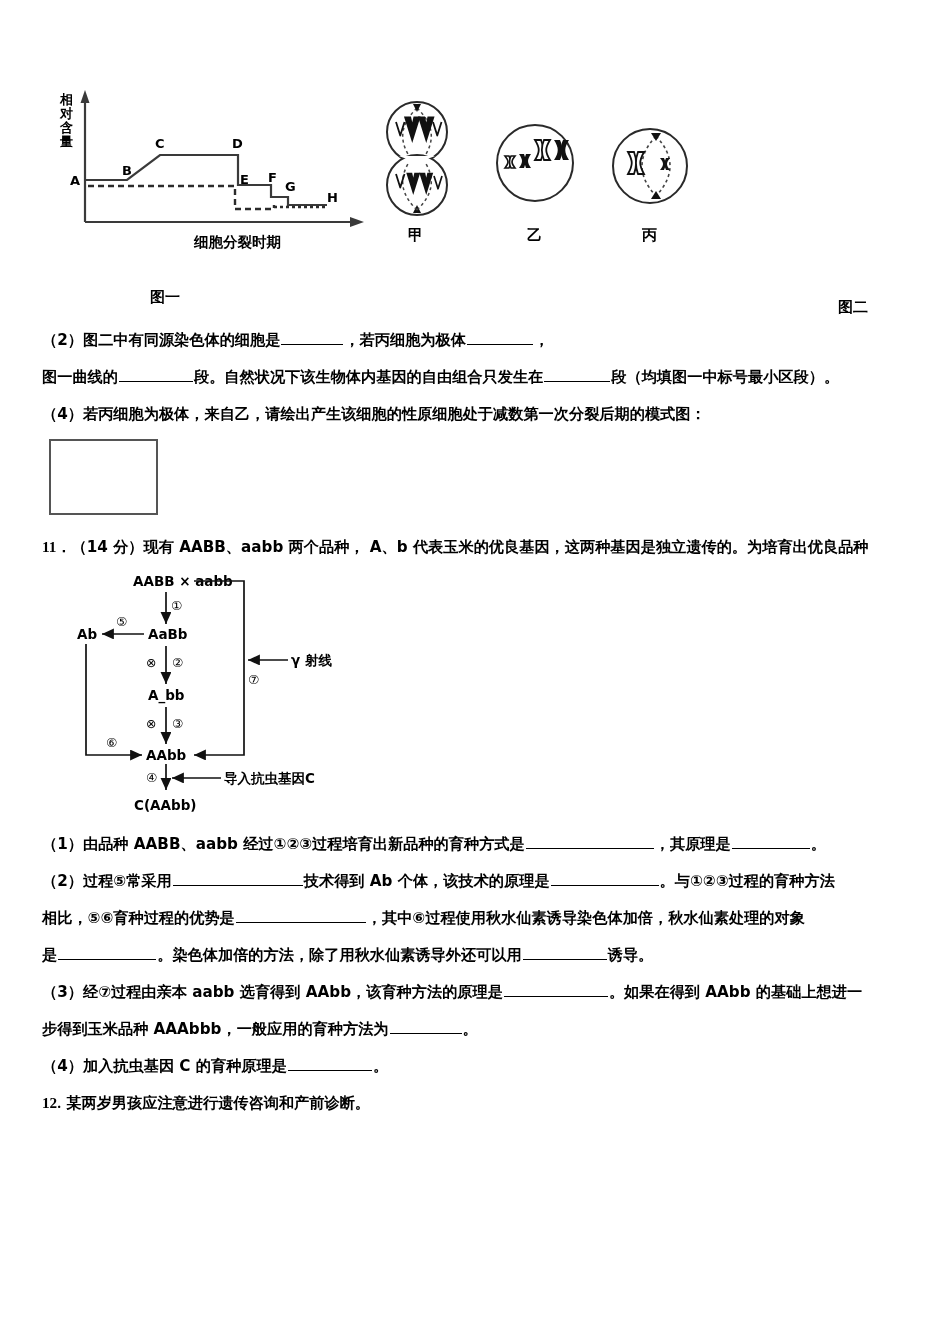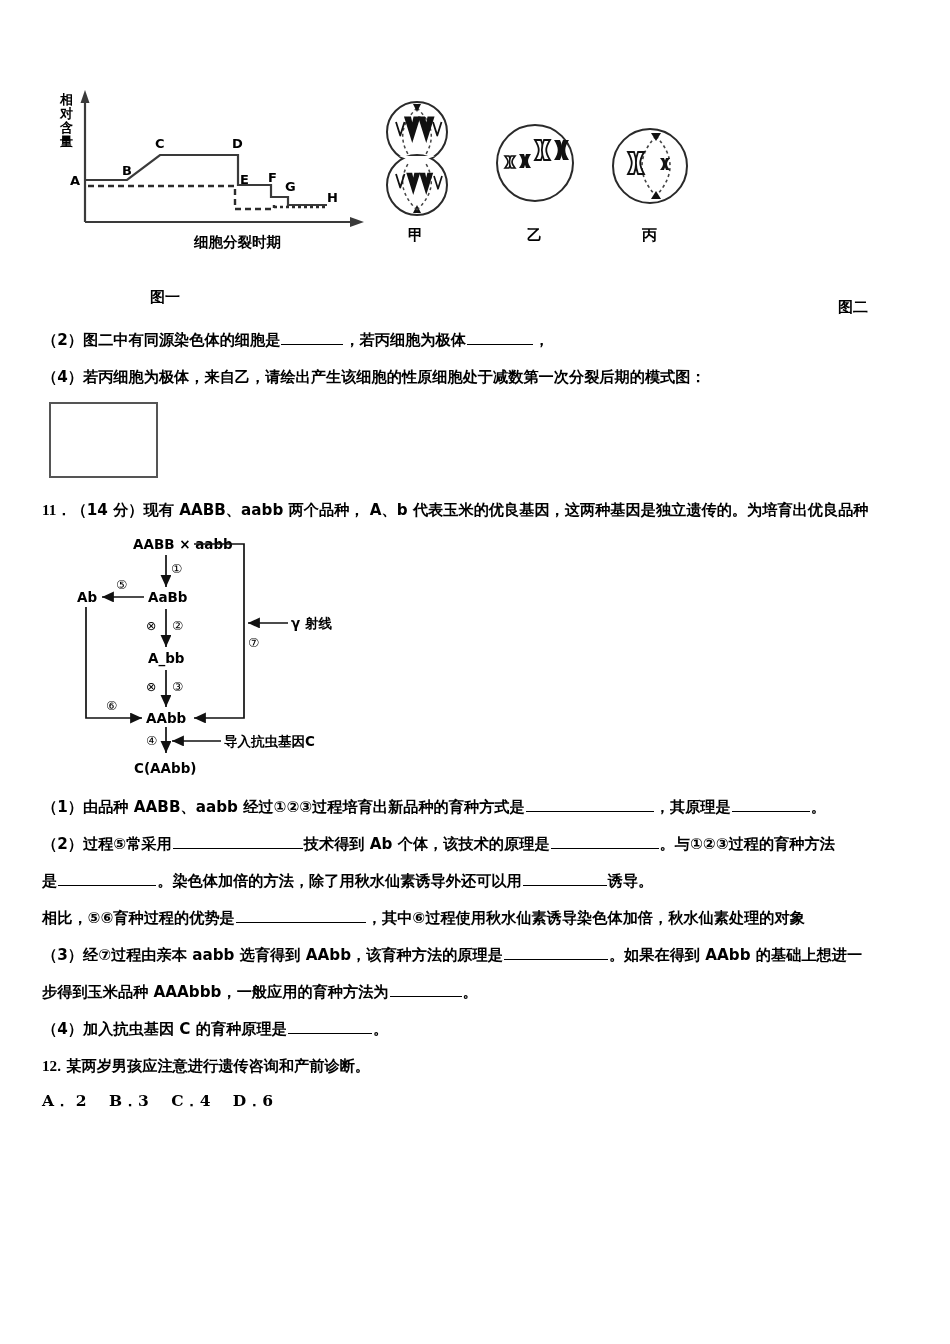--- a/index.html
+++ b/index.html
@@ -248,20 +248,21 @@
           </g>
         </g>
         <text x="270" y="150" font-size="15" font-weight="bold" fill="#000">丙</text>
       </svg>
       <div class="fig-caption cap-two">图二</div>
     </div>
   </div>
 
   <div class="q-block" id="q10-container">
       <p class="para"><span>（2）图二中有同源染色体的细胞是</span><span class="blank" style="width: 62px;"></span><span>，若丙细胞为极体</span><span class="blank" style="width: 66px;"></span><span>，</span></p>
+      <p class="para"><span>图一曲线的</span><span class="blank" style="width: 74px;"></span><span>段。自然状况下该生物体内基因的自由组合只发生在</span><span class="blank" style="width: 66px;"></span><span>段（均填图一中标号最小区段）。</span></p>
       <p class="para"><span>（4）若丙细胞为极体，来自乙，请绘出产生该细胞的性原细胞处于减数第一次分裂后期的模式图：</span></p>
     </div>
 
   <div class="answer-box"></div>
 
   <div class="q11head">
     <p class="para">
       <span class="ser">11．</span><span>（14 分）</span><span>现有 AABB、aabb 两个品种， A、b 代表玉米的优良基因，这两种基因是独立遗传的。为培育出优良品种</span>
     </p>
   </div>
@@ -312,26 +313,25 @@
       <line x1="145" y1="206" x2="96" y2="206" stroke="#111" stroke-width="1.7" marker-end="url(#ah)"></line>
       <text x="148" y="211" font-size="13.5" font-weight="bold" fill="#000">导入抗虫基因C</text>
 
       <text x="58" y="238" font-size="13.5" font-weight="bold" fill="#000">C(AAbb)</text>
     </svg>
   </div>
 
   <div id="q11-container">
       <p class="para"><span>（1）由品种 AABB、aabb 经过①②③过程培育出新品种的育种方式是</span><span class="blank" style="width: 128px;"></span><span>，其原理是</span><span class="blank" style="width: 78px;"></span><span>。</span></p>
       <p class="para"><span>（2）过程⑤常采用</span><span class="blank" style="width: 130px;"></span><span>技术得到 Ab 个体，该技术的原理是</span><span class="blank" style="width: 108px;"></span><span>。与①②③过程的育种方法</span></p>
+      <p class="para"><span>相比，⑤⑥育种过程的优势是</span><span class="blank" style="width: 130px;"></span><span>，其中⑥过程使用秋水仙素诱导染色体加倍，秋水仙素处理的对象</span></p>
       <p class="para"><span>是</span><span class="blank" style="width: 98px;"></span><span>。染色体加倍的方法，除了用秋水仙素诱导外还可以用</span><span class="blank" style="width: 84px;"></span><span>诱导。</span></p>
-      <p class="para"><span>相比，⑤⑥育种过程的优势是</span><span class="blank" style="width: 130px;"></span><span>，其中⑥过程使用秋水仙素诱导染色体加倍，秋水仙素处理的对象</span></p>
       <p class="para"><span>（3）经⑦过程由亲本 aabb 选育得到 AAbb，该育种方法的原理是</span><span class="blank" style="width: 104px;"></span><span>。如果在得到 AAbb 的基础上想进一</span></p>
       <p class="para"><span>步得到玉米品种 AAAbbb，一般应用的育种方法为</span><span class="blank" style="width: 72px;"></span><span>。</span></p>
       <p class="para"><span>（4）加入抗虫基因 C 的育种原理是</span><span class="blank" style="width: 84px;"></span><span>。</span></p>
     </div>
 
   <p class="para">
     <span class="ser">12.</span>
     <span>某两岁男孩应注意进行遗传咨询和产前诊断。</span>
   </p>
-  <div class="opts" id="q12-opts"><span>A．  2</span><span>B．3</span><span>C．4</span><span>D．6</span></div>
 
 </div>
 
 </body></html>

